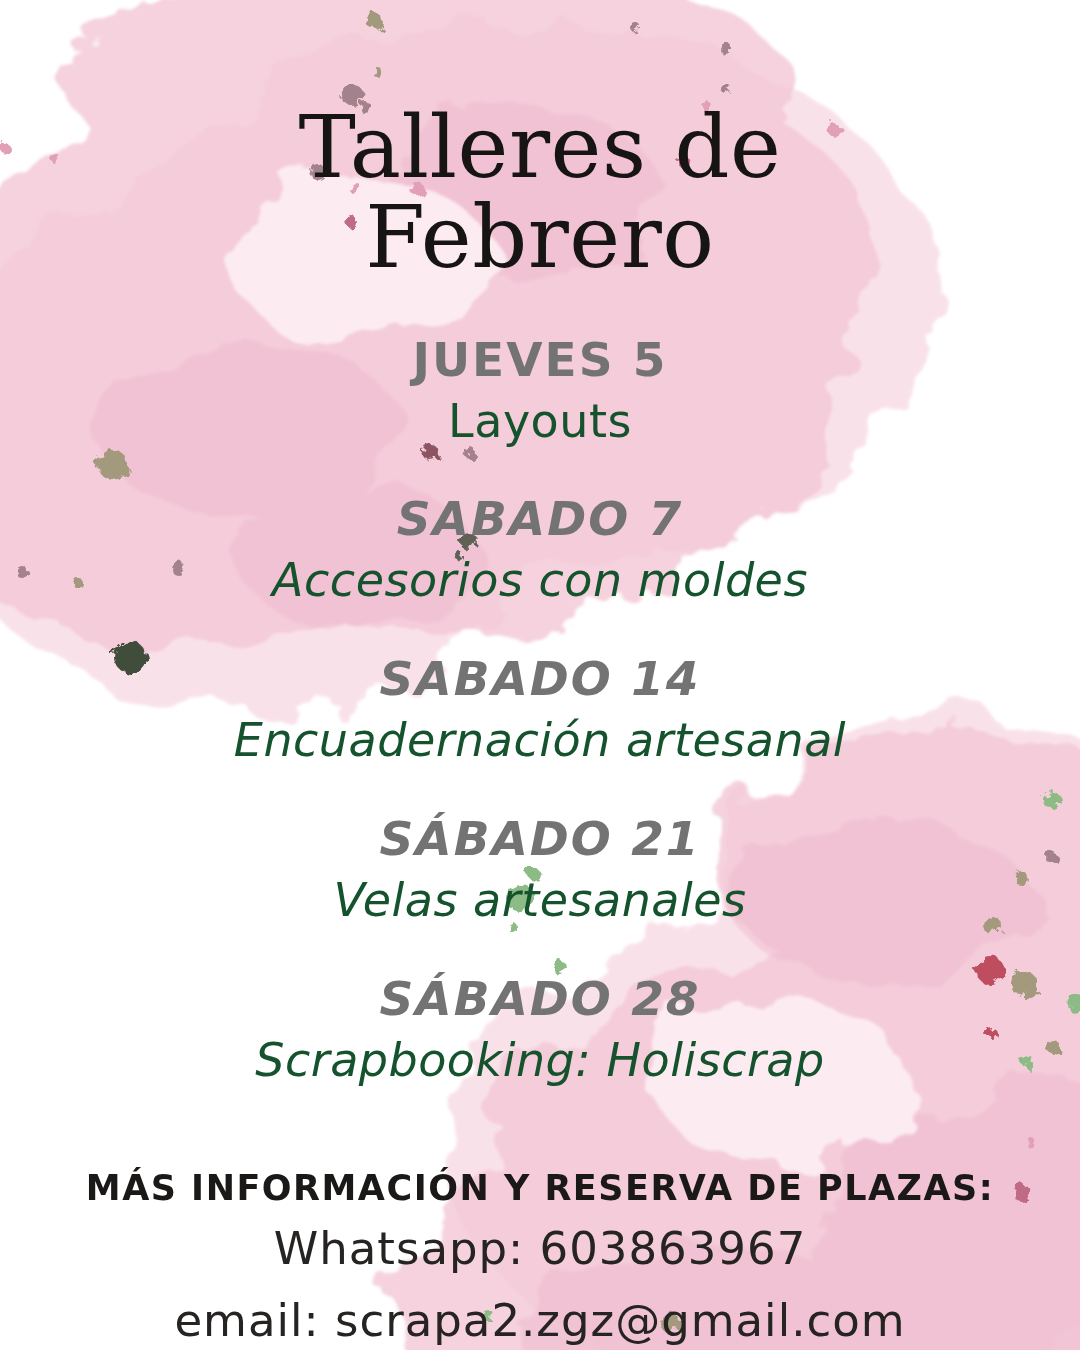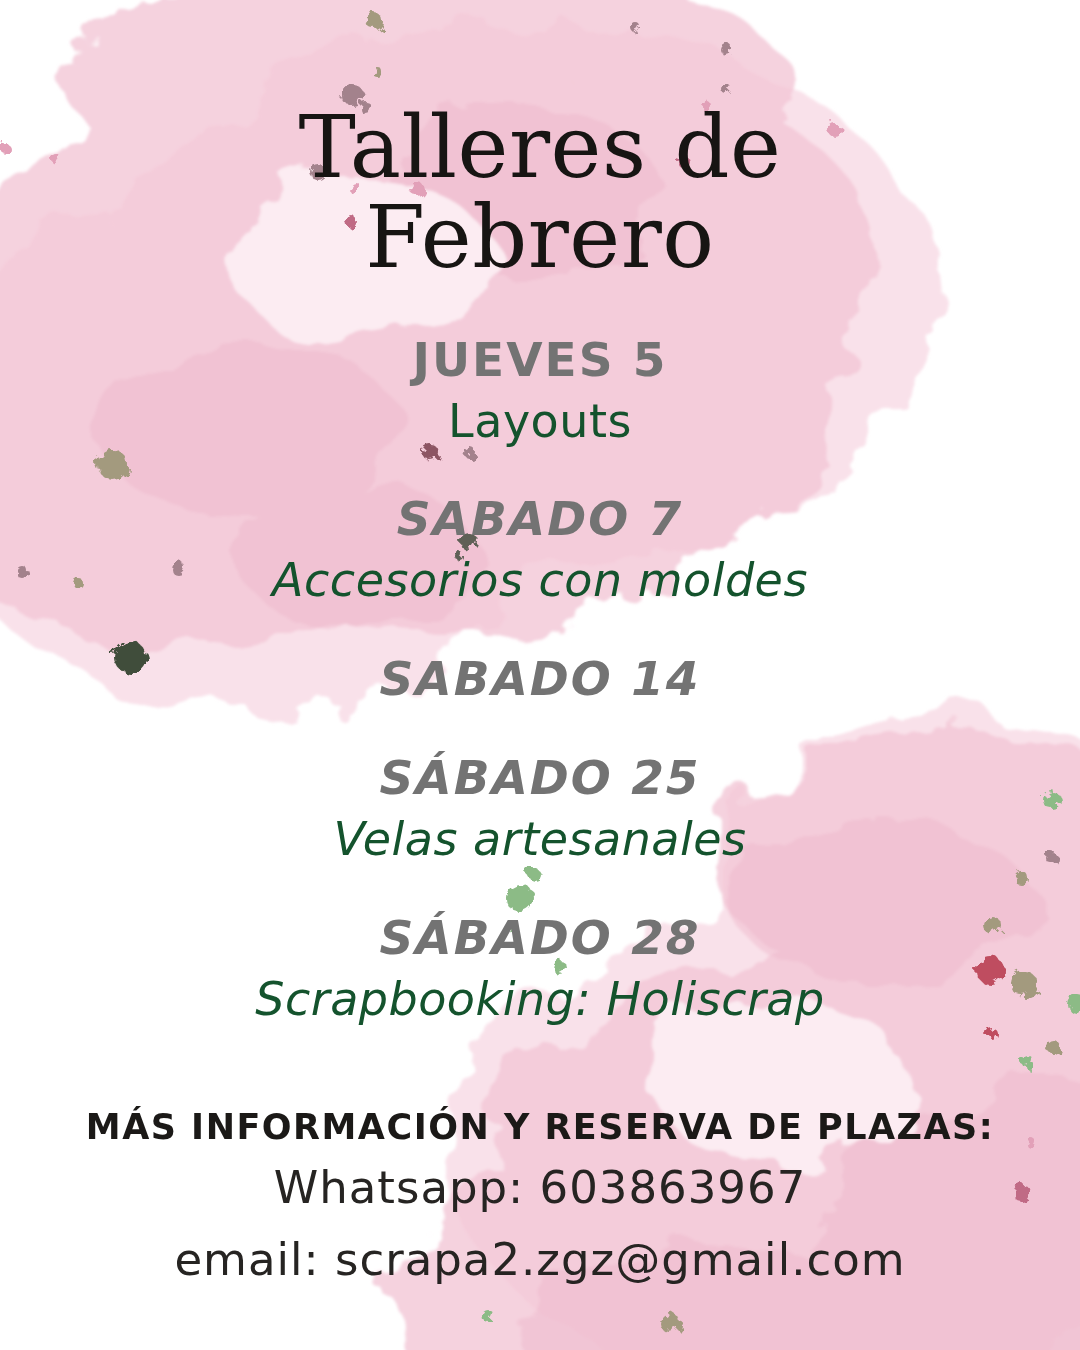--- a/index.html
+++ b/index.html
@@ -201,23 +201,24 @@
       <section class="workshop">
         <h2 class="day">JUEVES 5</h2>
         <p class="name">Layouts</p>
       </section>
       <section class="workshop">
         <h2 class="day">SABADO 7</h2>
         <p class="name">Accesorios con moldes</p>
       </section>
       <section class="workshop">
         <h2 class="day">SABADO 14</h2>
-      </section>
-      <section class="workshop">
-        <h2 class="day">SÁBADO 25</h2>
+        <p class="name">Encuadernación artesanal</p>
+      </section>
+      <section class="workshop">
+        <h2 class="day">SÁBADO 21</h2>
         <p class="name">Velas artesanales</p>
       </section>
       <section class="workshop">
         <h2 class="day">SÁBADO 28</h2>
         <p class="name">Scrapbooking: Holiscrap</p>
       </section>
     </div>
 
     <footer class="contact">
       <h3 class="contact-heading">MÁS INFORMACIÓN Y RESERVA DE PLAZAS:</h3>

